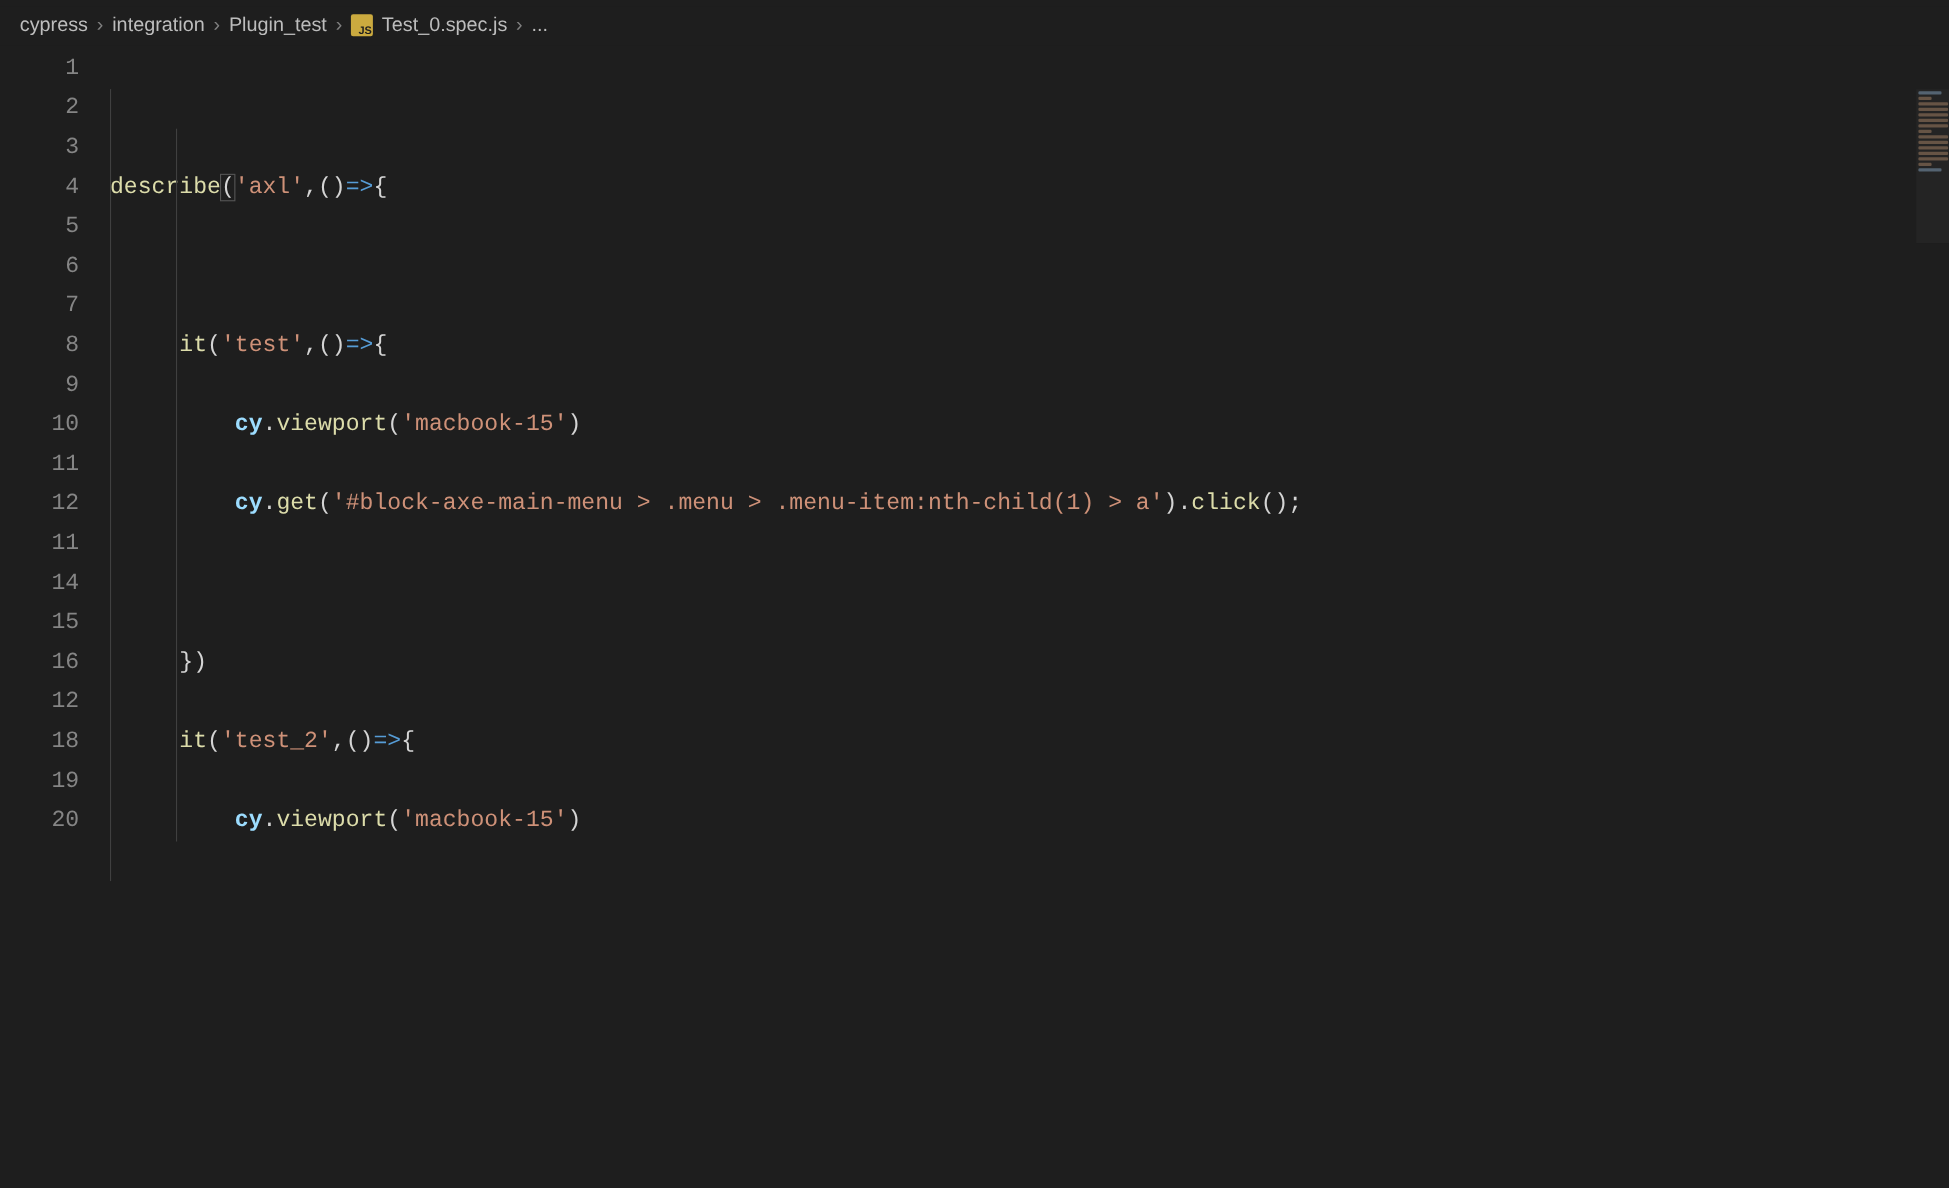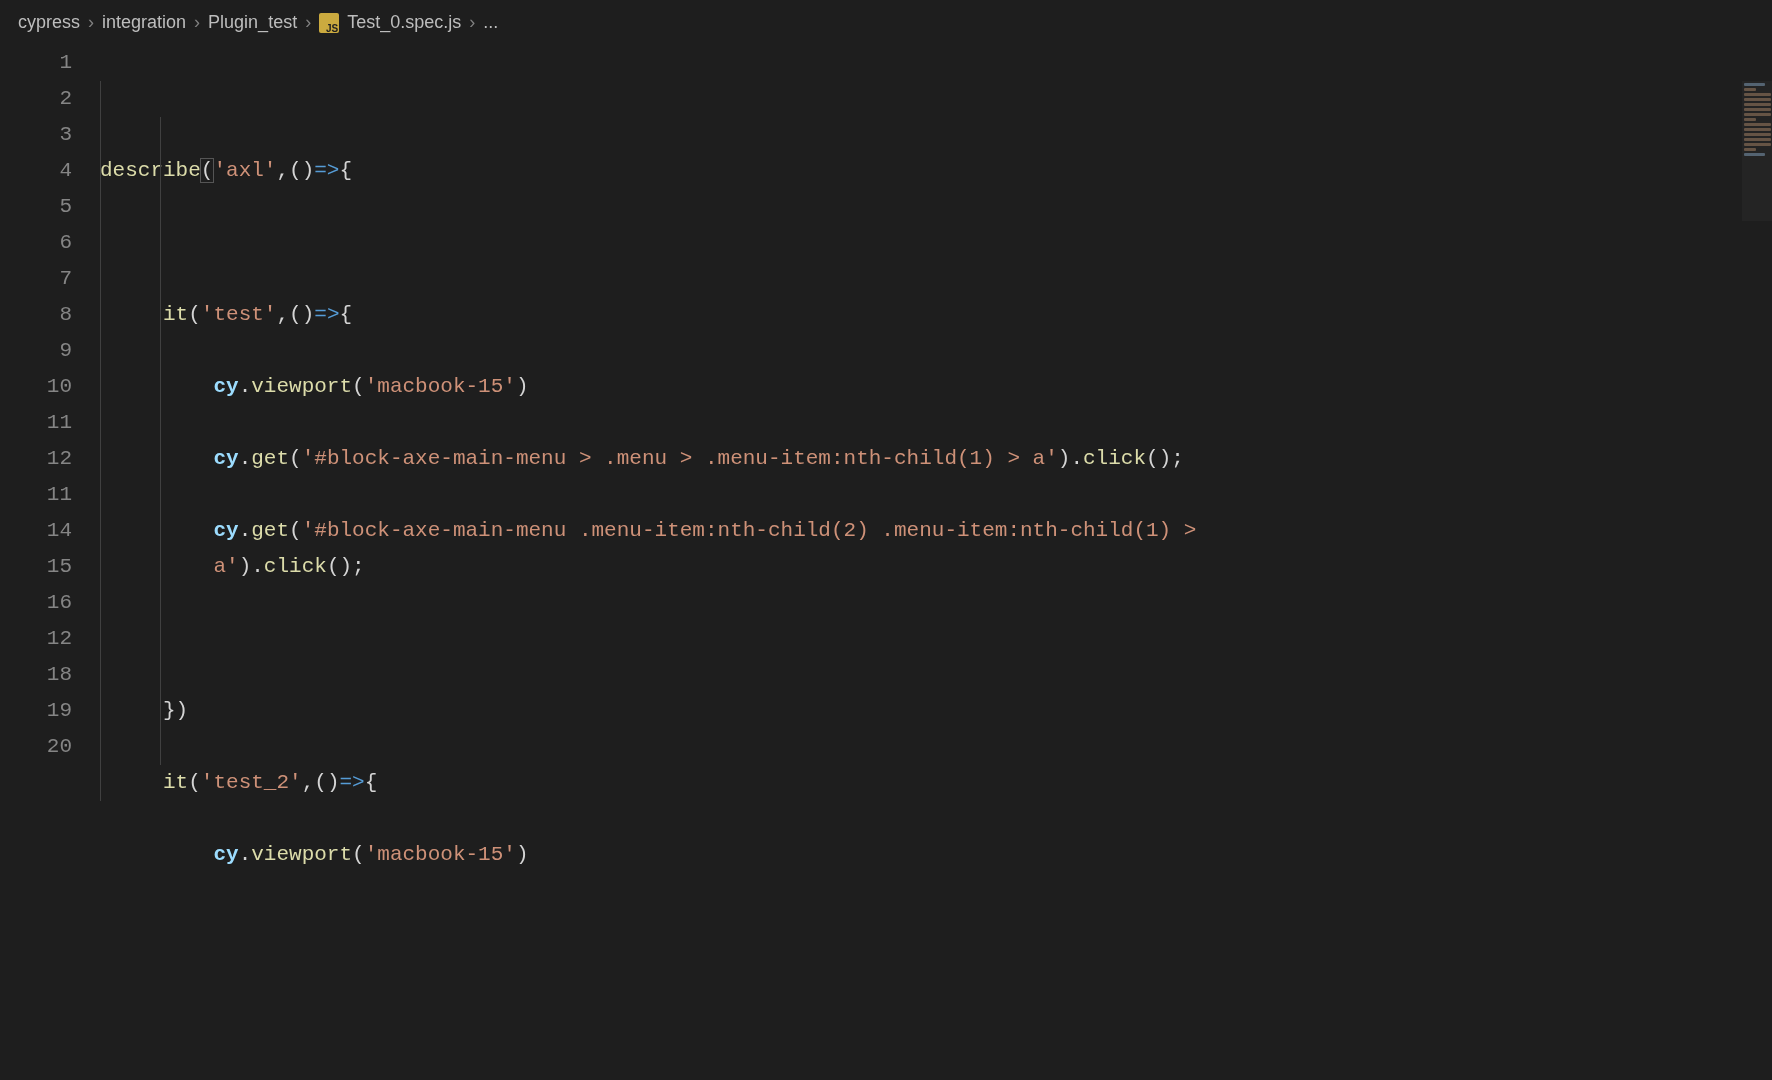--- a/index.html
+++ b/index.html
@@ -149,22 +149,20 @@
   </div>
 
   <div class="code">
     <div class="indent-guide ig1"></div>
     <div class="indent-guide ig2"></div>
 <div><span class="tok-func">describe</span><span class="tok-bracket-hl">(</span><span class="tok-str">'axl'</span><span class="tok-punct">,()</span><span class="tok-arrow">=&gt;</span><span class="tok-punct">{</span></div>
 <div> </div>
 <div>     <span class="tok-func">it</span><span class="tok-punct">(</span><span class="tok-str">'test'</span><span class="tok-punct">,()</span><span class="tok-arrow">=&gt;</span><span class="tok-punct">{</span></div>
 <div>         <span class="tok-var">cy</span><span class="tok-punct">.</span><span class="tok-func">viewport</span><span class="tok-punct">(</span><span class="tok-str">'macbook-15'</span><span class="tok-punct">)</span></div>
 <div>         <span class="tok-var">cy</span><span class="tok-punct">.</span><span class="tok-func">get</span><span class="tok-punct">(</span><span class="tok-str">'#block-axe-main-menu &gt; .menu &gt; .menu-item:nth-child(1) &gt; a'</span><span class="tok-punct">).</span><span class="tok-func">click</span><span class="tok-punct">();</span></div>
-<div>         <span class="tok-var">cy</span><span class="tok-punct">.</span><span class="tok-func">get</span><span class="tok-punct">(</span><span class="tok-str">'#block-axe-main-menu .menu-item:nth-child(2) .menu-item:nth-child(1) &gt; </span>
-         <span class="tok-str">a'</span><span class="tok-punct">).</span><span class="tok-func">click</span><span class="tok-punct">();</span></div>
 <div> </div>
 <div>     <span class="tok-punct">})</span></div>
 <div>     <span class="tok-func">it</span><span class="tok-punct">(</span><span class="tok-str">'test_2'</span><span class="tok-punct">,()</span><span class="tok-arrow">=&gt;</span><span class="tok-punct">{</span></div>
 <div>         <span class="tok-var">cy</span><span class="tok-punct">.</span><span class="tok-func">viewport</span><span class="tok-punct">(</span><span class="tok-str">'macbook-15'</span><span class="tok-punct">)</span></div>
 
 
 
 
 
 

